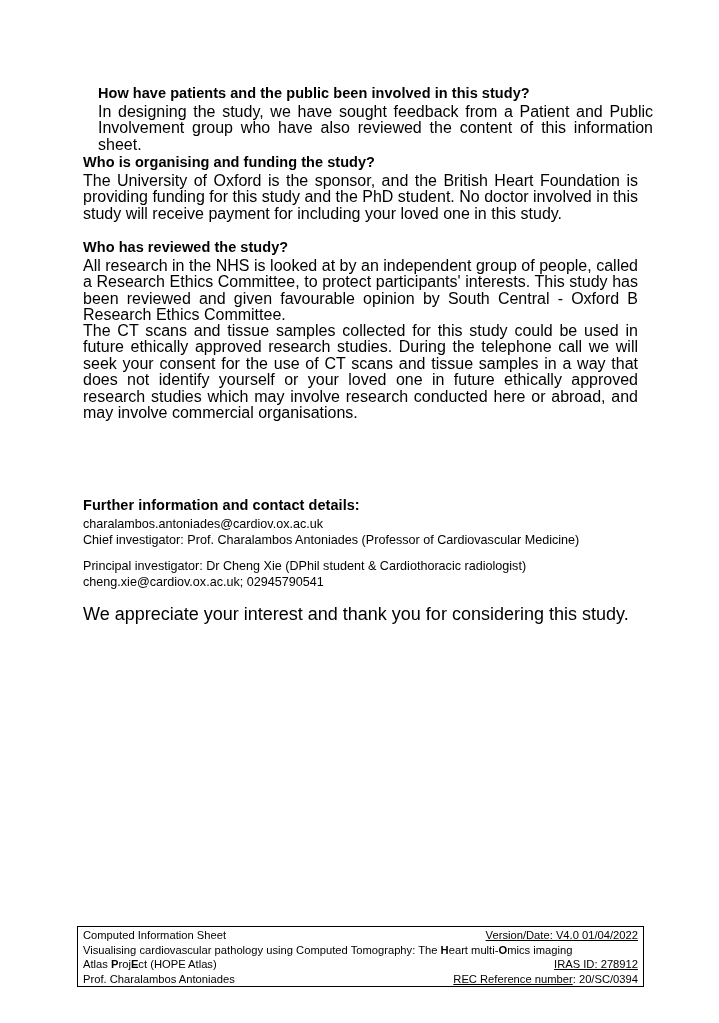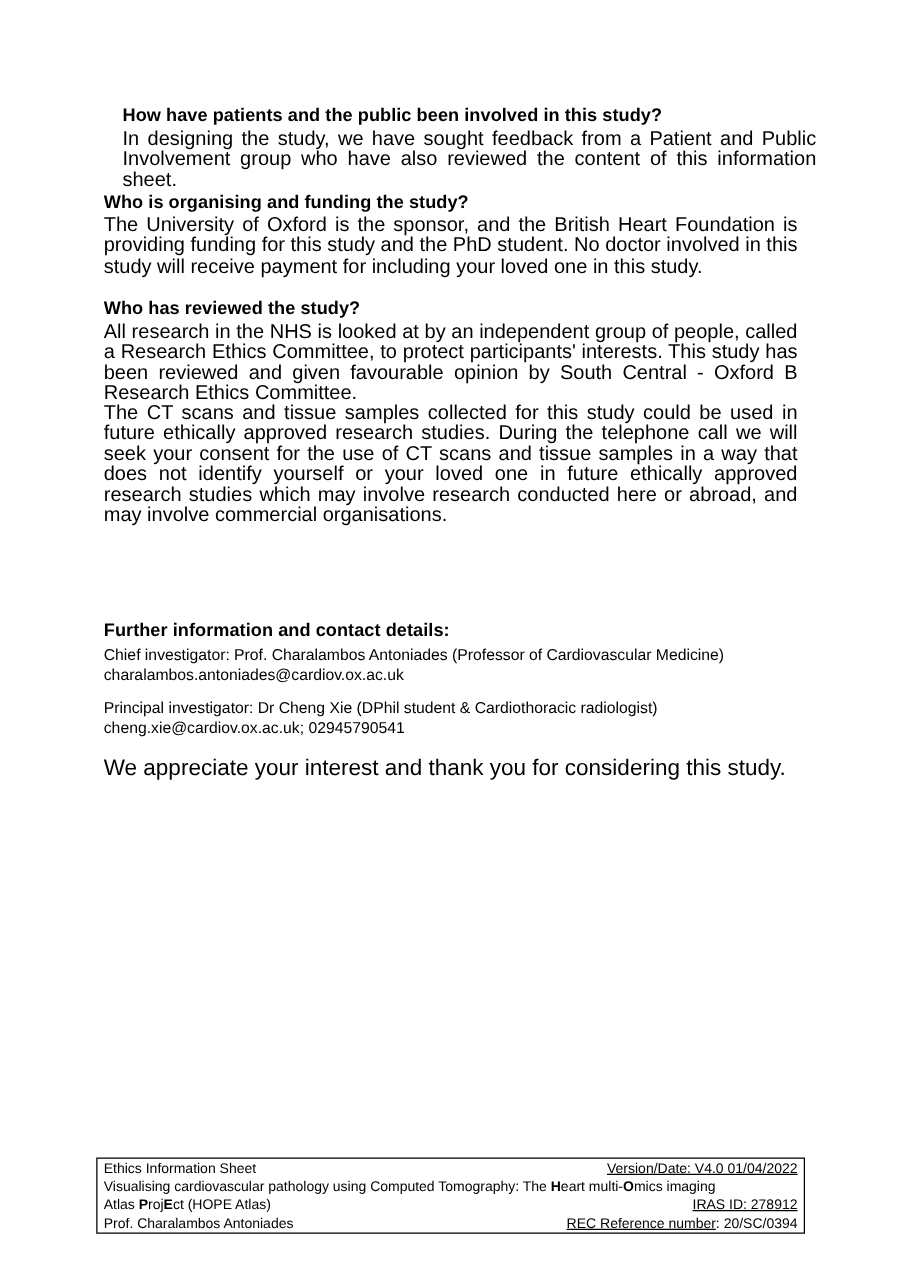--- a/index.html
+++ b/index.html
@@ -99,35 +99,35 @@
     <p class="section-body">All research in the NHS is looked at by an independent group of people, called a Research Ethics Committee, to protect participants' interests. This study has been reviewed and given favourable opinion by South Central - Oxford B Research Ethics Committee.</p>
   </section>
 
   <section id="sec-fut" class="section">
     <p class="section-body">The CT scans and tissue samples collected for this study could be used in future ethically approved research studies. During the telephone call we will seek your consent for the use of CT scans and tissue samples in a way that does not identify yourself or your loved one in future ethically approved research studies which may involve research conducted here or abroad, and may involve commercial organisations.</p>
   </section>
 
   <section id="sec-con" class="section">
     <h2 class="section-heading">Further information and contact details:</h2>
     <div class="contact-block">
+      <div>charalambos.antoniades@cardiov.ox.ac.uk</div>
       <div>Chief investigator: Prof. Charalambos Antoniades (Professor of Cardiovascular Medicine)</div>
-      <div>charalambos.antoniades@cardiov.ox.ac.uk</div>
     </div>
     <div class="contact-block">
       <div>Principal investigator: Dr Cheng Xie (DPhil student &amp; Cardiothoracic radiologist)</div>
       <div>cheng.xie@cardiov.ox.ac.uk; 02945790541</div>
     </div>
     <div class="thanks">We appreciate your interest and thank you for considering this study.</div>
   </section>
 
 </div>
 
 <div class="footer-box">
   <div class="footer-row">
-    <span class="left-text">Ethics Information Sheet</span>
+    <span class="left-text">Computed Information Sheet</span>
     <span class="right-text u">Version/Date: V4.0 01/04/2022</span>
   </div>
   <div class="footer-row">
     <span class="left-text"><span>Visualising cardiovascular pathology using Computed Tomography: The </span><span class="b">H</span><span>eart multi-</span><span class="b">O</span><span>mics imaging</span></span>
   </div>
   <div class="footer-row">
     <span class="left-text"><span>Atlas </span><span class="b">P</span><span>roj</span><span class="b">E</span><span>ct (HOPE Atlas)</span></span>
     <span class="right-text u">IRAS ID: 278912</span>
   </div>
   <div class="footer-row">

